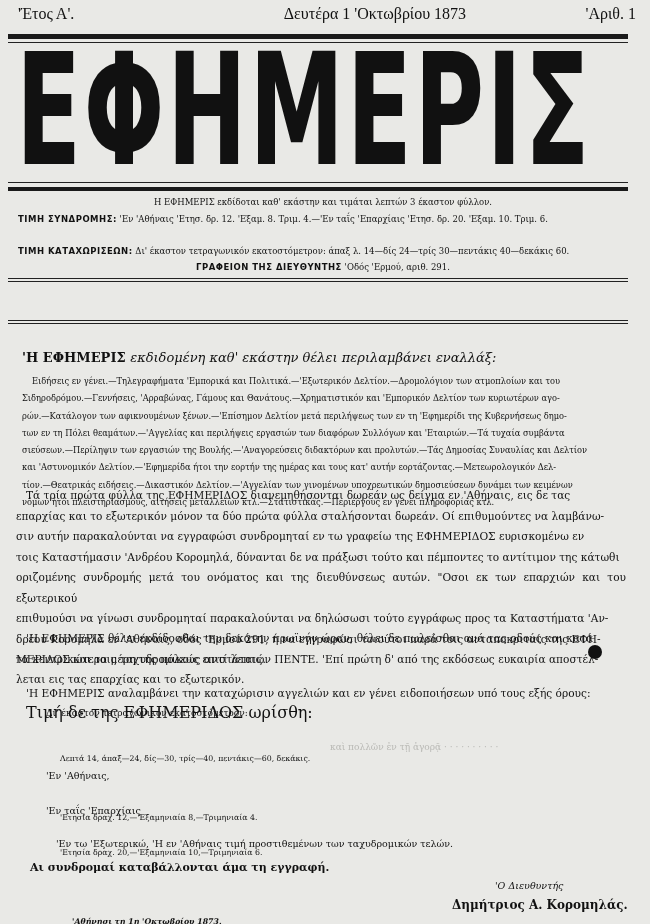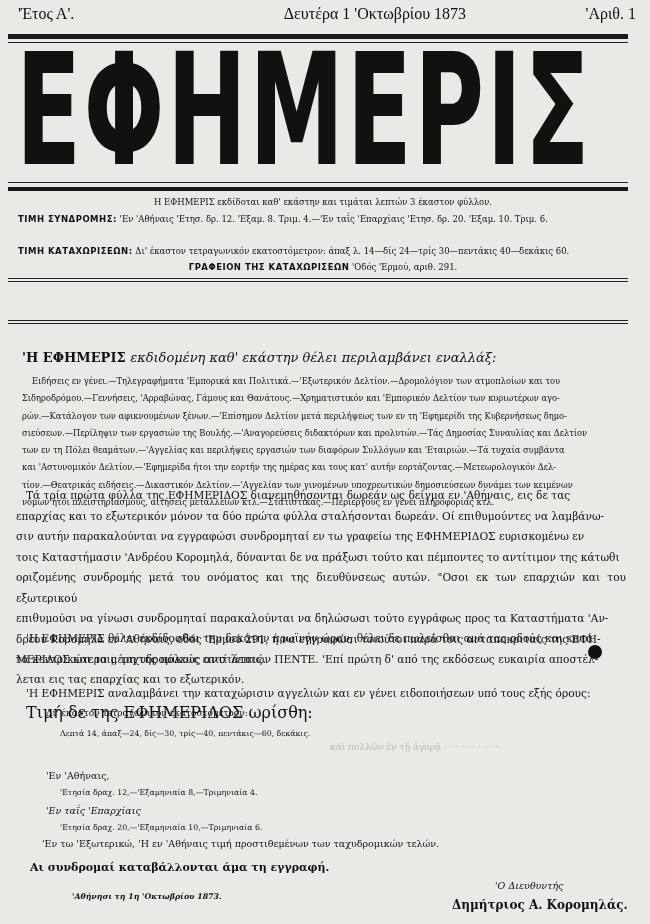--- a/index.html
+++ b/index.html
@@ -36,21 +36,21 @@
   .staff { position: absolute; top: 283px; left: 8px; right: 22px; height: 34px; }
   .staff .col { position: absolute; top: 0; height: 34px; display: flex; align-items: center; justify-content: center; font-size: 9.5px; }
   .staff .col b { font-family: "DejaVu Sans", sans-serif; font-size: 10px; margin-right: 3px; letter-spacing: 0.5px; }
   .staff .col small { font-size: 8px; letter-spacing: 0.5px; }
   .staff .divider { position: absolute; left: 310px; top: -4px; width: 3px; height: 44px; background: #111; }
   .body-text { position: absolute; left: 16px; right: 24px; font-size: 10.6px; line-height: 20.5px; text-align: justify; }
   .small-text { position: absolute; left: 30px; right: 22px; font-size: 8.3px; line-height: 17.3px; text-align: justify; }
   .headline { position: absolute; left: 22px; font-size: 13px; font-weight: bold; }
   .headline .em { font-weight: normal; font-style: italic; }
   .indent1 { position: absolute; left: 46px; font-size: 9.5px; }
-  .indent2 { position: absolute; left: 60px; font-size: 7.8px; }
+  .indent2 { position: absolute; left: 60px; font-size: 7.8px; margin-top: 25px; }
   .bold { font-weight: bold; }
   .sig { position: absolute; font-style: italic; }
   .smudge { position: absolute; left: 588px; top: 645px; width: 14px; height: 14px; border-radius: 50%; background: #111; }
 </style>
 </head>
 <body>
 
 <div class="page">
 
   <div class="bleed" style="left:330px;top:740px;width:310px;">καὶ πολλῶν ἐν τῇ ἀγορᾷ · · · · · · · · · ·</div>
@@ -75,42 +75,42 @@
   </div>
   <div class="info" style="top:212px;left:18px;">
     <b>ΤΙΜΗ ΣΥΝΔΡΟΜΗΣ:</b>
     <span>'Εν 'Αθήναις 'Ετησ. δρ. 12. 'Εξαμ. 8. Τριμ. 4.—'Εν ταΐς 'Επαρχίαις 'Ετησ. δρ. 20. 'Εξαμ. 10. Τριμ. 6.</span>
   </div>
   <div class="info" style="top:244px;left:18px;">
     <b>ΤΙΜΗ ΚΑΤΑΧΩΡΙΣΕΩΝ:</b>
     <span>Δι' έκαστον τετραγωνικόν εκατοστόμετρον: άπαξ λ. 14—δίς 24—τρίς 30—πεντάκις 40—δεκάκις 60.</span>
   </div>
   <div class="info center" style="top:260px;">
-    <b>ΓΡΑΦΕΙΟΝ ΤΗΣ ΚΑΤΑΧΩΡΙΣΕΩΝ</b>
+    <b>ΓΡΑΦΕΙΟΝ ΤΗΣ ΔΙΕΥΘΥΝΤΗΣ</b>
     <span>'Οδός 'Ερμού, αριθ. 291.</span>
   </div>
 
   <div class="rule-thin" style="top:278px;"></div>
   <div class="rule-thin" style="top:281px;"></div>
 
 
   <div class="rule-thin" style="top:320px;"></div>
   <div class="rule-thin" style="top:323px;"></div>
 
   <div class="headline" style="top:350px;">
     <span>'Η ΕΦΗΜΕΡΙΣ</span>
     <span class="em">εκδιδομένη καθ' εκάστην θέλει περιλαμβάνει εναλλάξ:</span>
   </div>
 
   <div class="small-text" style="top:373px;left:22px;">
     <div style="padding-left:10px;">Ειδήσεις εν γένει.—Τηλεγραφήματα 'Εμπορικά και Πολιτικά.—'Εξωτερικόν Δελτίον.—Δρομολόγιον των ατμοπλοίων και του</div>
     <div>Σιδηροδρόμου.—Γεννήσεις, 'Αρραβώνας, Γάμους και Θανάτους.—Χρηματιστικόν και 'Εμπορικόν Δελτίον των κυριωτέρων αγο-</div>
     <div>ρών.—Κατάλογον των αφικνουμένων ξένων.—'Επίσημον Δελτίον μετά περιλήψεως των εν τη 'Εφημερίδι της Κυβερνήσεως δημο-</div>
+    <div>των εν τη Πόλει θεαμάτων.—'Αγγελίας και περιλήψεις εργασιών των διαφόρων Συλλόγων και 'Εταιριών.—Τά τυχαία συμβάντα</div>
     <div>σιεύσεων.—Περίληψιν των εργασιών της Βουλής.—'Αναγορεύσεις διδακτόρων και προλυτών.—Τάς Δημοσίας Συναυλίας και Δελτίον</div>
-    <div>των εν τη Πόλει θεαμάτων.—'Αγγελίας και περιλήψεις εργασιών των διαφόρων Συλλόγων και 'Εταιριών.—Τά τυχαία συμβάντα</div>
     <div>και 'Αστυνομικόν Δελτίον.—'Εφημερίδα ήτοι την εορτήν της ημέρας και τους κατ' αυτήν εορτάζοντας.—Μετεωρολογικόν Δελ-</div>
     <div>τίον.—Θεατρικάς ειδήσεις.—Δικαστικόν Δελτίον.—'Αγγελίαν των γινομένων υποχρεωτικών δημοσιεύσεων δυνάμει των κειμένων</div>
     <div>νόμων ήτοι πλειστηριασμούς, αιτήσεις μεταλλείων κτλ.—Στατιστικάς.—Περιέργους εν γένει πληροφορίας κτλ.</div>
   </div>
 
   <div class="body-text" style="top:485px;">
     <div style="padding-left:10px;">Τά τρία πρώτα φύλλα της ΕΦΗΜΕΡΙΔΟΣ διανεμηθήσονται δωρεάν ως δείγμα εν 'Αθήναις, εις δε τας</div>
     <div>επαρχίας και το εξωτερικόν μόνον τα δύο πρώτα φύλλα σταλήσονται δωρεάν. Οί επιθυμούντες να λαμβάνω-</div>
     <div>σιν αυτήν παρακαλούνται να εγγραφώσι συνδρομηταί εν τω γραφείω της ΕΦΗΜΕΡΙΔΟΣ ευρισκομένω εν</div>
     <div>τοις Καταστήμασιν 'Ανδρέου Κορομηλά, δύνανται δε να πράξωσι τούτο και πέμποντες το αντίτιμον της κάτωθι</div>
@@ -132,23 +132,23 @@
   </div>
   <div class="indent1" style="top:708px;font-size:9px;">Δι' έκαστον τετραγωνικόν εκατοστόμετρον:</div>
   <div class="indent2" style="top:729px;">Λεπτά 14, άπαξ—24, δίς—30, τρίς—40, πεντάκις—60, δεκάκις.</div>
 
   <div class="body-text" style="top:703px;left:26px;font-size:16px;">
     <div>Τιμή δε της ΕΦΗΜΕΡΙΔΟΣ ωρίσθη:</div>
   </div>
 
   <div class="indent1" style="top:770px;">'Εν 'Αθήναις,</div>
   <div class="indent2" style="top:788px;">'Ετησία δραχ. 12,—'Εξαμηνιαία 8,—Τριμηνιαία 4.</div>
-  <div class="indent1" style="top:805px;font-style:italic;">'Εν ταΐς 'Επαρχίαις</div>
+  <div class="indent1" style="top:805px;">'Εν ταΐς 'Επαρχίαις</div>
   <div class="indent2" style="top:823px;">'Ετησία δραχ. 20,—'Εξαμηνιαία 10,—Τριμηνιαία 6.</div>
-  <div class="indent1" style="top:838px;left:42px;">'Εν τω 'Εξωτερικώ, 'Η εν 'Αθήναις τιμή προστιθεμένων των ταχυδρομικών τελών.</div>
+  <div class="indent1" style="top:838px;left:56px;">'Εν τω 'Εξωτερικώ, 'Η εν 'Αθήναις τιμή προστιθεμένων των ταχυδρομικών τελών.</div>
 
   <div class="body-text bold" style="top:840px;left:30px;top:844px;font-size:11px;">
     <div style="margin-top:14px;">Αι συνδρομαί καταβάλλονται άμα τη εγγραφή.</div>
   </div>
   <div class="indent2" style="top:892px;left:72px;font-weight:bold;font-style:italic;">'Αθήνησι τη 1η 'Οκτωβρίου 1873.</div>
 
   <div class="sig" style="left:495px;top:880px;font-size:9.5px;">'Ο Διευθυντής</div>
   <div class="sig" style="left:452px;top:898px;font-size:12px;font-style:normal;font-weight:bold;">Δημήτριος Α. Κορομηλάς.</div>
 
 </div>

